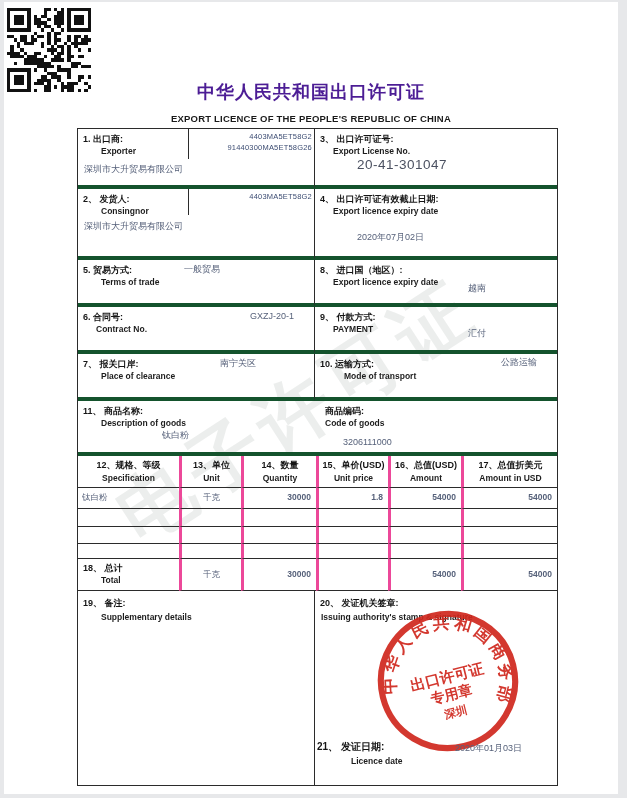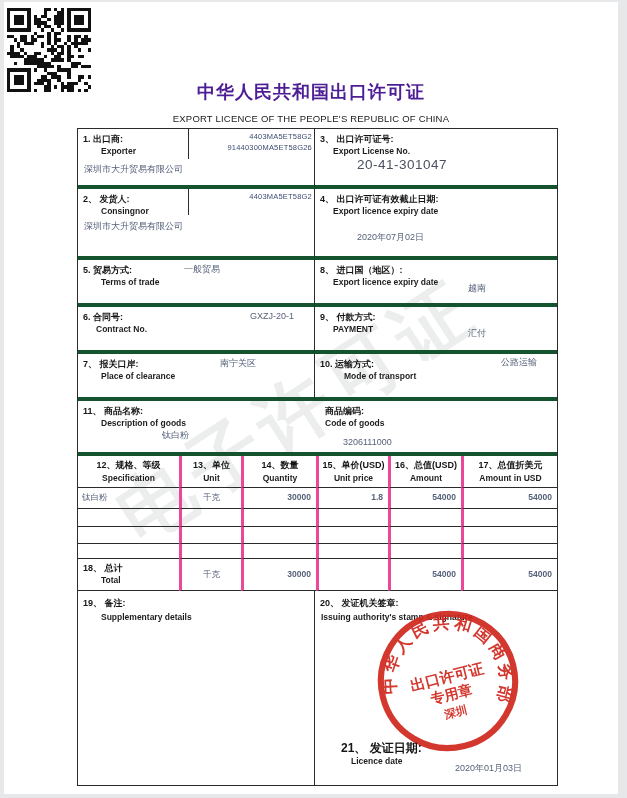--- a/index.html
+++ b/index.html
@@ -3,21 +3,21 @@
 <meta charset="utf-8">
 <style>
   html,body{margin:0;padding:0;}
   body{font-family:"Liberation Sans","DejaVu Sans",sans-serif;}
   .viewer{position:relative;width:627px;height:798px;background:#e7e8ea;overflow:hidden;}
   .page{position:absolute;left:4px;top:2px;width:614px;height:792px;background:#ffffff;}
   .qr{position:absolute;left:3px;top:6px;width:84px;height:84px;}
   .title{position:absolute;left:0;top:78px;width:614px;text-align:center;font-size:18px;
          font-weight:bold;color:#4c1d95;letter-spacing:1px;margin:0;}
   .subtitle{position:absolute;left:0;top:111px;width:614px;text-align:center;font-size:9.5px;
-         font-weight:normal;color:#1a1a1a;letter-spacing:.2px;}
+         font-weight:bold;color:#1a1a1a;letter-spacing:.2px;}
   .wm{position:absolute;left:80px;top:330px;width:520px;font-size:74px;font-weight:bold;
       color:rgba(148,162,156,0.18);transform:rotate(-33deg);letter-spacing:8px;white-space:nowrap;
       z-index:0;pointer-events:none;}
   .grid{position:absolute;left:73px;top:126px;width:479px;height:656px;border:1.5px solid #2b2b2b;z-index:1;}
   .box{position:absolute;box-sizing:border-box;border-bottom:4px solid #14532d;}
   .box.rb{border-left:1px solid #2b2b2b;}
   .box.nb{border-bottom:none;}
   .zh{position:absolute;left:5px;top:4px;font-size:9px;font-weight:bold;color:#151515;white-space:nowrap;}
   .en{position:absolute;left:23px;top:17px;font-size:8.5px;font-weight:bold;color:#1d1d1d;white-space:nowrap;}
   .val{position:absolute;font-size:9px;color:#56617a;white-space:nowrap;}
@@ -34,23 +34,23 @@
   .gc.c1{border-left:none;}
   .hzh{text-align:center;font-size:9px;font-weight:bold;color:#151515;margin-top:3px;white-space:nowrap;}
   .hen{text-align:center;font-size:8.5px;font-weight:bold;color:#1d1d1d;margin-top:1px;white-space:nowrap;}
   .lt{padding-left:4px;line-height:19px;}
   .ctr{text-align:center;line-height:19px;}
   .rt{text-align:right;padding-right:5px;line-height:19px;font-weight:bold;}
   .ctr.tall,.rt.tall{line-height:30px;}
   .totzh{position:relative;left:5px;top:3px;font-size:9px;font-weight:bold;color:#151515;}
   .toten{position:relative;left:23px;top:3px;font-size:8.5px;font-weight:bold;color:#1d1d1d;}
   .stamp{position:absolute;left:58px;top:15px;width:150px;height:150px;opacity:.92;}
-  .b21zh{position:absolute;left:26px;top:149px;font-size:12px;font-weight:bold;color:#151515;}
+  .b21zh{position:absolute;left:2px;top:149px;font-size:10px;font-weight:bold;color:#151515;}
   .b21en{position:absolute;left:36px;top:165px;font-size:8.5px;font-weight:bold;color:#1d1d1d;}
-  .b21val{position:absolute;left:140px;top:151px;font-size:9px;color:#56617a;margin-top:20px;}
+  .b21val{position:absolute;left:140px;top:151px;font-size:9px;color:#56617a;}
 </style>
 </head>
 <body>
 
 <div class="viewer">
   <div class="page">
 
     <svg class="qr" viewBox="0 0 25 25" shape-rendering="crispEdges">
       <rect x="0" y="0" width="25" height="25" fill="#fff"></rect>
       <g fill="#111">

